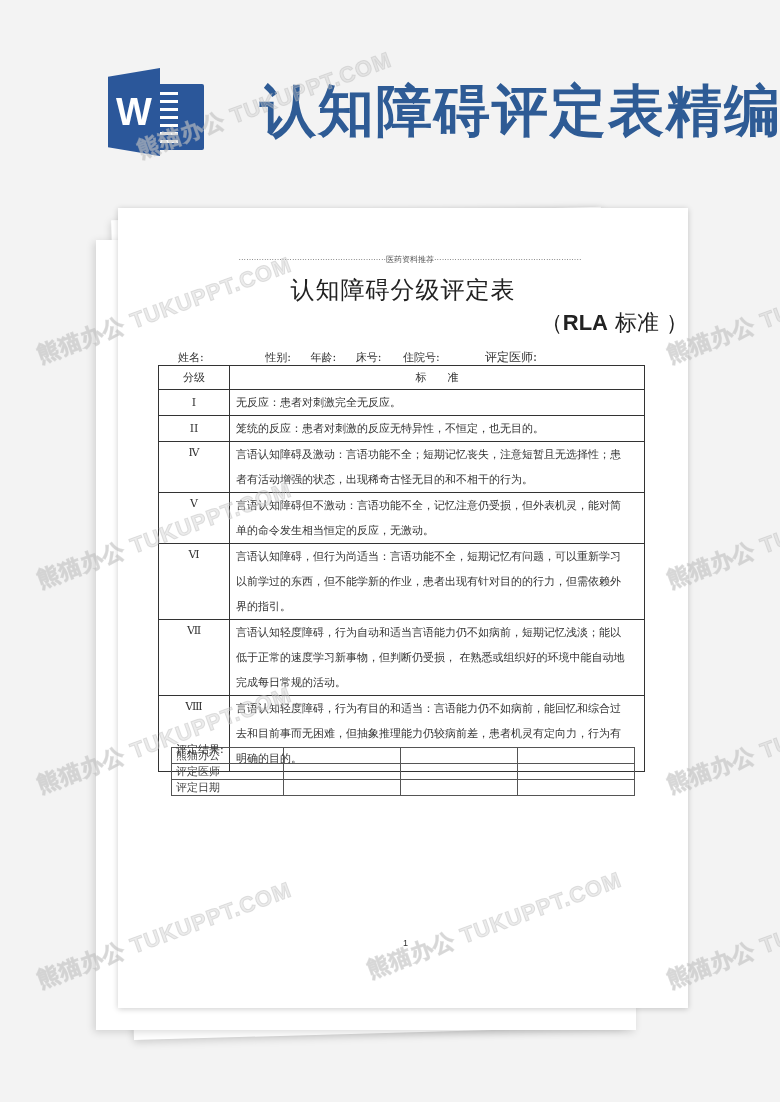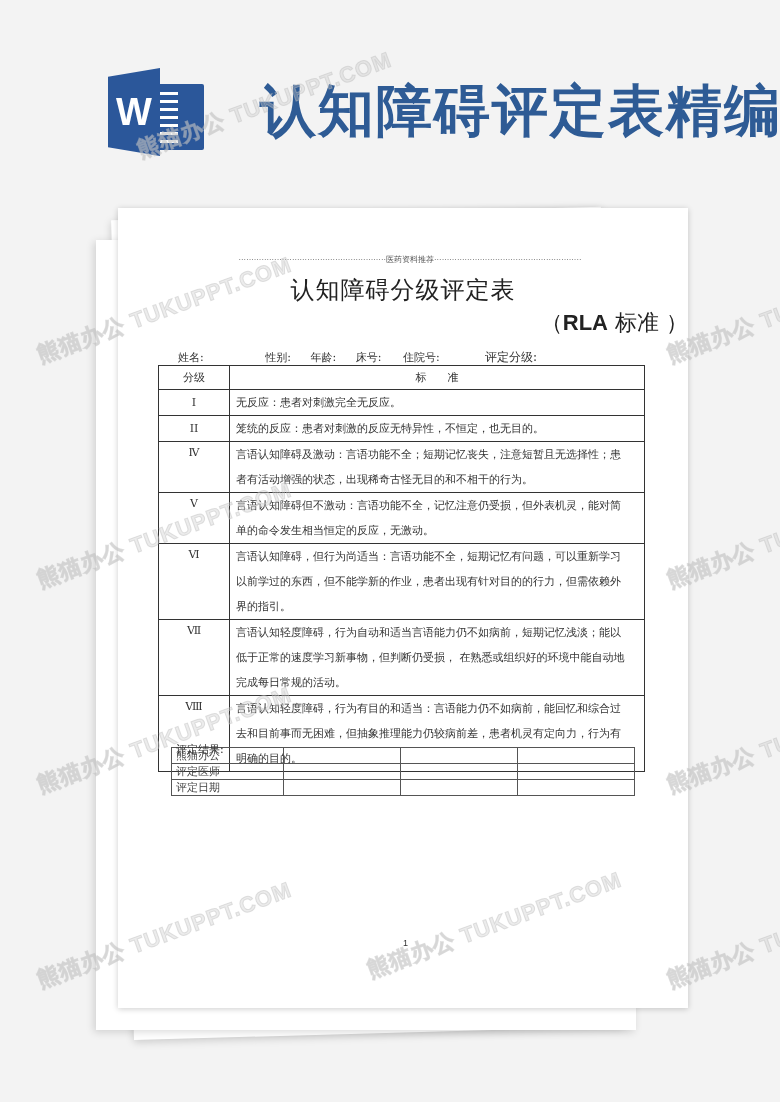--- a/index.html
+++ b/index.html
@@ -126,21 +126,21 @@
   <div class="doc-subtitle">
     <span>（</span><b>RLA</b><span> 标准  ）</span>
   </div>
 
   <div class="fields">
     <span>姓名:</span><span class="blank" style="width:58px"></span>
     <span>性别:</span><span class="blank" style="width:16px"></span>
     <span>年龄:</span><span class="blank" style="width:16px"></span>
     <span>床号:</span><span class="blank" style="width:18px"></span>
     <span>住院号:</span><span class="blank" style="width:42px"></span>
-    <span style="font-size:12px">评定分级:</span>
+    <span style="font-size:12px">评定医师:</span>
   </div>
 
   <table class="main">
     <tbody>
         <tr class="head">
       <td class="grade">分级</td>
       <td style="white-space:pre">标      准</td>
     </tr>
     <tr class="r1">
       <td class="grade">I</td>

